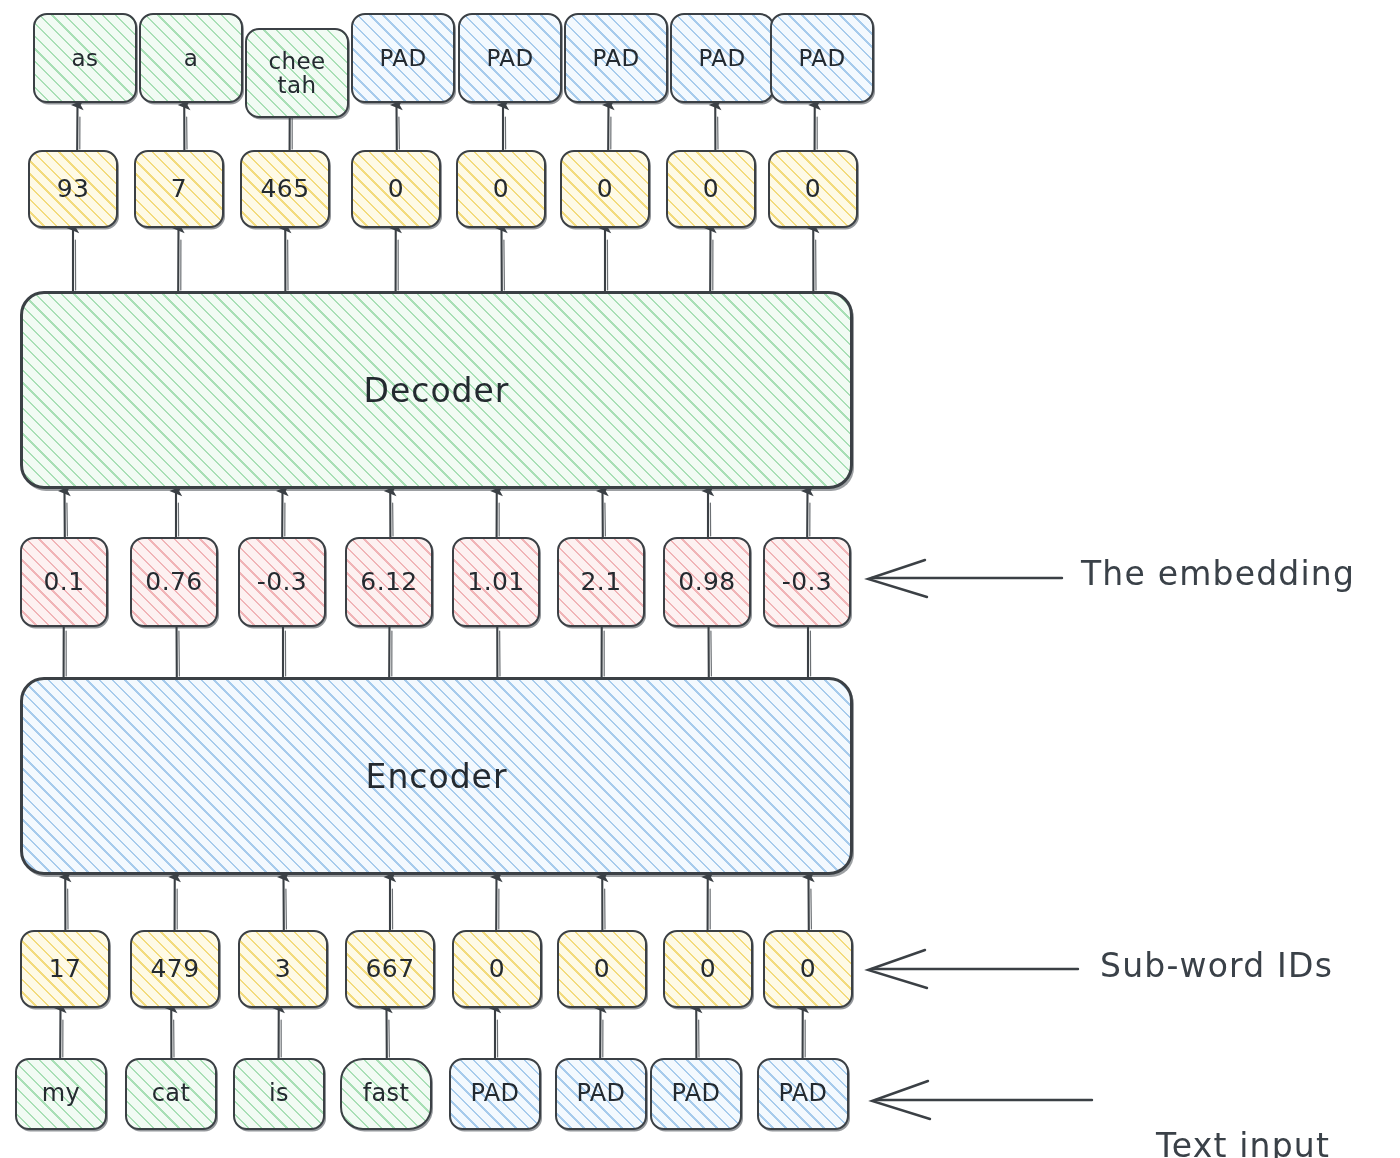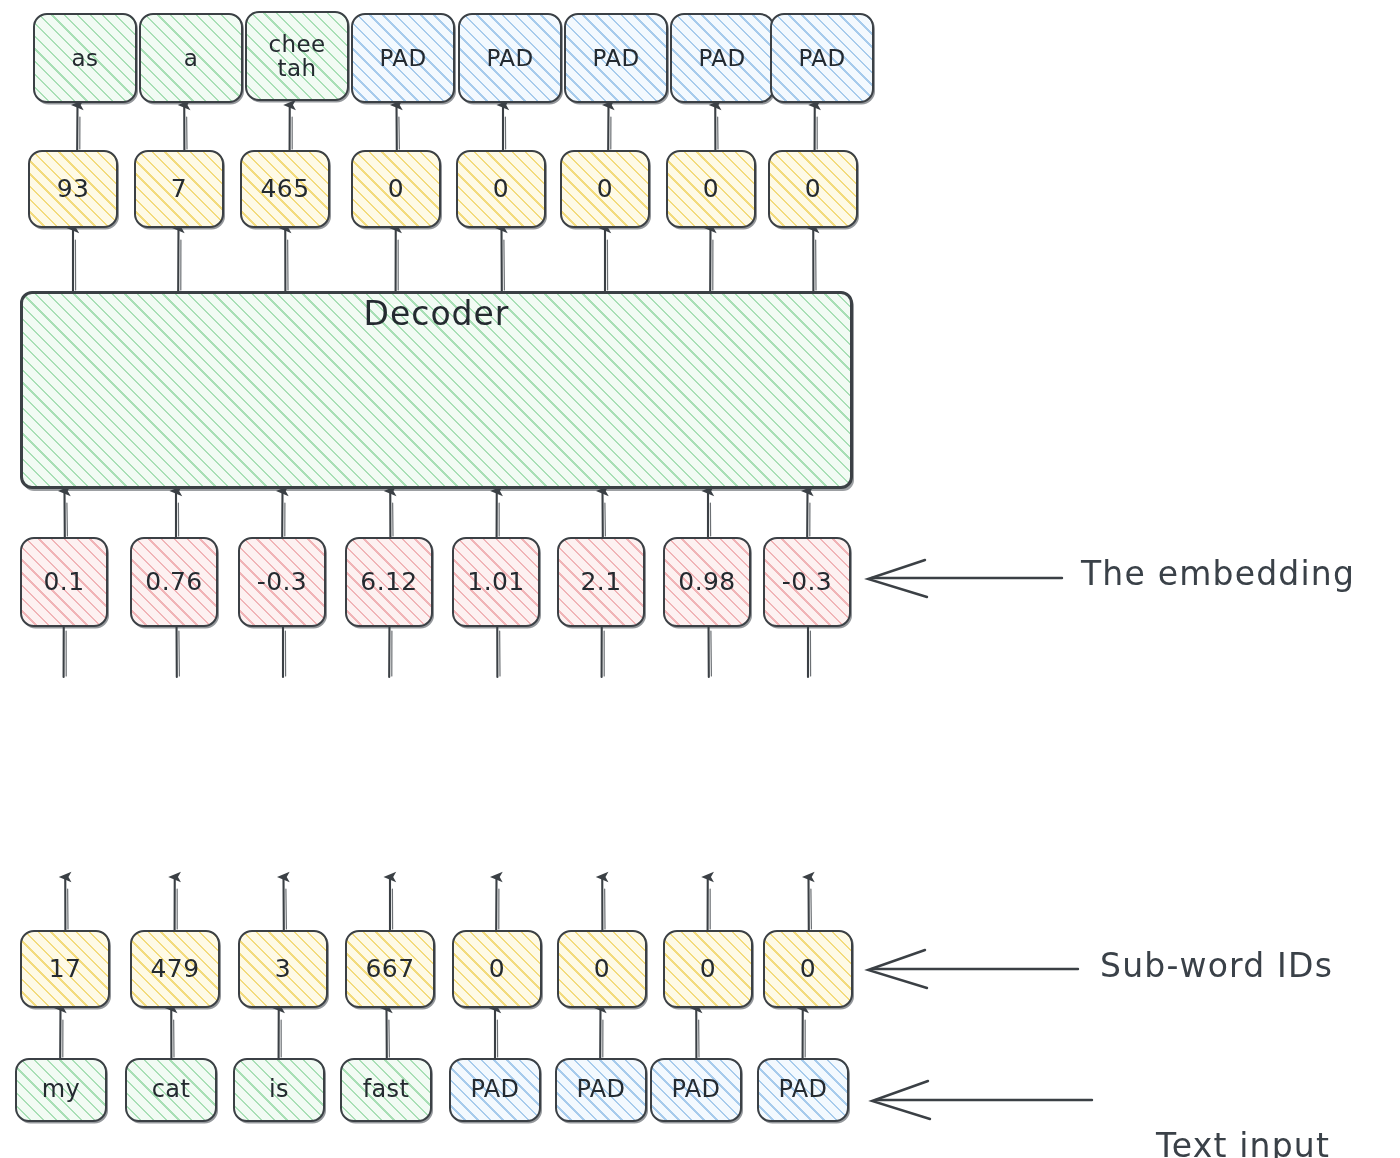--- a/index.html
+++ b/index.html
@@ -82,29 +82,29 @@
       rgba(230,130,135,0.55) 0px,
       rgba(230,130,135,0.55) 1.7px,
       rgba(255,255,255,0) 1.7px,
       rgba(255,255,255,0) 9px);
   }
 
   
   .row-token  { width: 104px;  height: 90px;  font-size: 23px; }
   .row-id     { width: 90px;  height: 78px;  font-size: 25px; }
   .row-embed  { width: 88px;  height: 90px;  font-size: 25px; }
-  .row-input  { width: 92px;  height: 64px;  font-size: 24px; }
+  .row-input  { width: 92px;  height: 72px;  font-size: 24px; }
 
   .block {
     position: absolute;
     box-sizing: border-box;
     border: 3px solid #3b4045;
-    border-radius: 12px;
+    border-radius: 24px;
     display: flex;
-    align-items: flex-start;
+    align-items: center;
     justify-content: center;
     font-size: 33px;
     color: #242a30;
     letter-spacing: 1px;
     box-shadow: 2px 3px 0 -1px rgba(60,66,72,0.5);
   }
 
   
   .annot-label {
     position: absolute;
@@ -233,21 +233,21 @@
       </g>
   </svg>
 
   <div>
     <div class="node row-token hatch-green" style="left:33px;  top:13px;">
         <span class="txt">as</span>
       </div>
     <div class="node row-token hatch-green" style="left:139px; top:13px;">
         <span class="txt">a</span>
       </div>
-    <div class="node row-token hatch-green" style="left:245px; top:11px;">
+    <div class="node row-token hatch-green" style="left:245px; top:28px;">
         <span class="txt">chee tah</span>
       </div>
     <div class="node row-token hatch-blue" style="left:351px; top:13px;">
         <span class="txt">PAD</span>
       </div>
     <div class="node row-token hatch-blue" style="left:458px; top:13px;">
         <span class="txt">PAD</span>
       </div>
     <div class="node row-token hatch-blue" style="left:564px; top:13px;">
         <span class="txt">PAD</span>
@@ -311,20 +311,23 @@
         <span class="txt">2.1</span>
       </div>
     <div class="node row-embed hatch-pink" style="left:663px; top:537px;">
         <span class="txt">0.98</span>
       </div>
     <div class="node row-embed hatch-pink" style="left:763px; top:537px;">
         <span class="txt">-0.3</span>
       </div>
   </div>
 
+  <div class="block hatch-blue" style="left:20px; top:677px; width:833px; height:198px;">
+    <span>Encoder</span>
+  </div>
 
   <div>
     <div class="node row-id hatch-yellow" style="left:20px;  top:930px;">
         <span class="txt">17</span>
       </div>
     <div class="node row-id hatch-yellow" style="left:130px; top:930px;">
         <span class="txt">479</span>
       </div>
     <div class="node row-id hatch-yellow" style="left:238px; top:930px;">
         <span class="txt">3</span>
@@ -349,21 +352,21 @@
   <div>
     <div class="node row-input hatch-green" style="left:15px;  top:1058px;">
         <span class="txt">my</span>
       </div>
     <div class="node row-input hatch-green" style="left:125px; top:1058px;">
         <span class="txt">cat</span>
       </div>
     <div class="node row-input hatch-green" style="left:233px; top:1058px;">
         <span class="txt">is</span>
       </div>
-    <div class="node row-input hatch-green" style="left:340px; top:1058px;">
+    <div class="node row-input hatch-green" style="left:340px; top:1058px;border-radius:23px;">
         <span class="txt">fast</span>
       </div>
     <div class="node row-input hatch-blue" style="left:449px; top:1058px;">
         <span class="txt">PAD</span>
       </div>
     <div class="node row-input hatch-blue" style="left:555px; top:1058px;">
         <span class="txt">PAD</span>
       </div>
     <div class="node row-input hatch-blue" style="left:650px; top:1058px;">
         <span class="txt">PAD</span>

